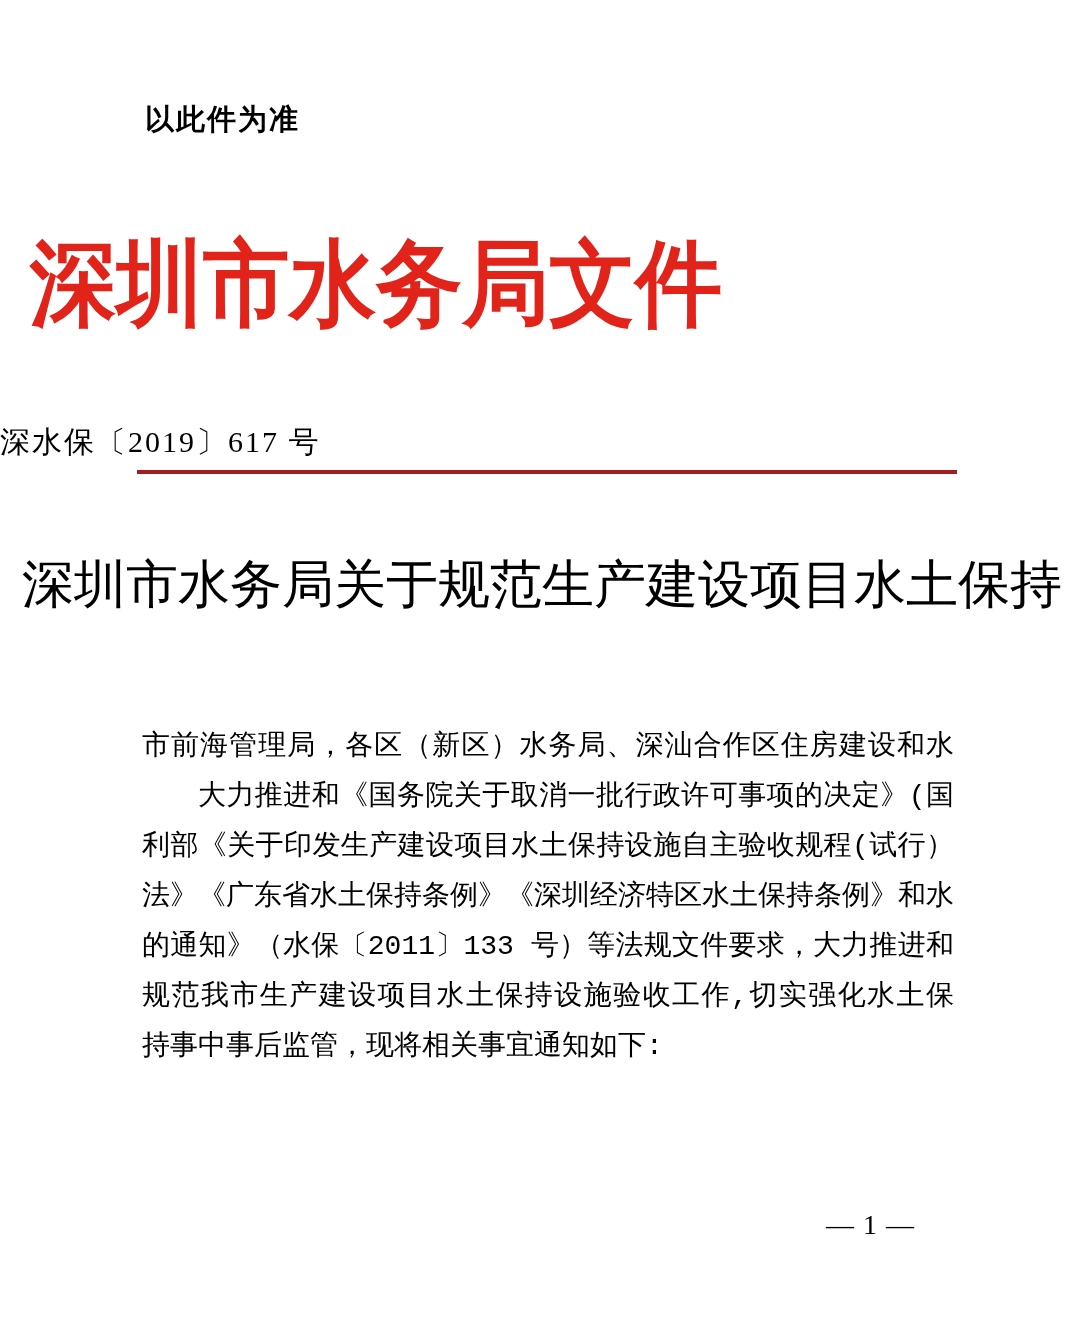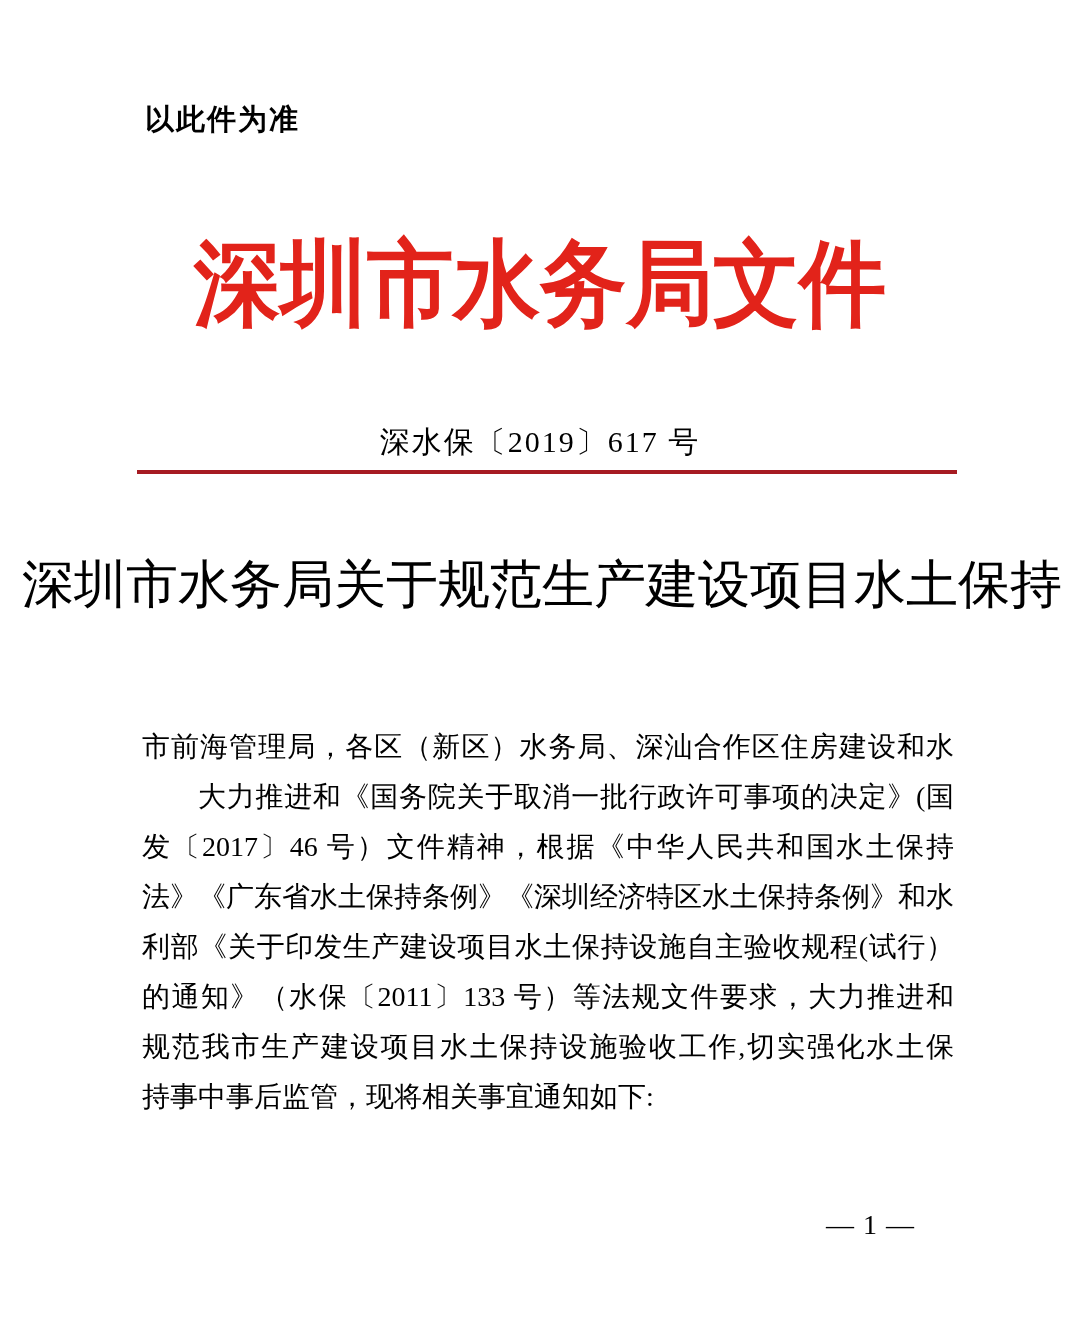--- a/index.html
+++ b/index.html
@@ -28,38 +28,37 @@
     font-size: 29px;
     line-height: 38px;
     letter-spacing: 2px;
     margin-top: 48px;
   }
   .agency-title {
     position: absolute;
     top: 228px;
     left: 0;
     width: 100%;
-    text-align: center;
+    text-align: left;
     color: var(--header-red);
     font-weight: bold;
     font-size: 94px;
     line-height: 112px;
     white-space: nowrap;
   }
   .agency-title .squeeze {
     display: inline-block;
     transform: scaleX(0.92);
     transform-origin: center;
   }
   .doc-number {
     position: absolute;
     top: 422px;
     left: 0;
     width: 100%;
-    text-align: center;
     font-size: 30px;
     line-height: 40px;
     letter-spacing: 2px;
   }
   .red-rule {
     position: absolute;
     top: 470px;
     left: 137px;
     width: 820px;
     height: 4px;
@@ -79,20 +78,21 @@
     position: absolute;
     top: 722px;
     left: 142px;
     width: 812px;
     font-size: 28px;
     line-height: 50px;
   }
   .body-line {
     text-align: justify;
     text-align-last: justify;
+    font-family: Liberation Mono, monospace;
   }
   .body-line.no-stretch {
     text-align-last: left;
   }
   .body-line.indent {
     text-indent: 2em;
   }
   .page-number {
     position: absolute;
     top: 1206px;
@@ -118,23 +118,22 @@
 
   <div class="red-rule"></div>
 
   <div class="doc-title">
     <div>深圳市水务局关于规范生产建设项目水土保持</div>
   </div>
 
   <div class="body-block">
     <div class="body-line">市前海管理局，各区（新区）水务局、深汕合作区住房建设和水</div>
     <div class="body-line indent">大力推进和《国务院关于取消一批行政许可事项的决定》(国</div>
-    <div class="body-line">发〔2017〕46 号）文件精神，根据《中华人民共和国水土保持</div>
+    <div class="body-line">利部《关于印发生产建设项目水土保持设施自主验收规程(试行）</div>
     <div class="body-line">法》《广东省水土保持条例》《深圳经济特区水土保持条例》和水</div>
-    <div class="body-line">利部《关于印发生产建设项目水土保持设施自主验收规程(试行）</div>
     <div class="body-line">的通知》（水保〔2011〕133 号）等法规文件要求，大力推进和</div>
     <div class="body-line">规范我市生产建设项目水土保持设施验收工作,切实强化水土保</div>
     <div class="body-line no-stretch">持事中事后监管，现将相关事宜通知如下:</div>
   </div>
 
   <div class="page-number">— 1 —</div>
 
 </div>
 
 </body></html>

